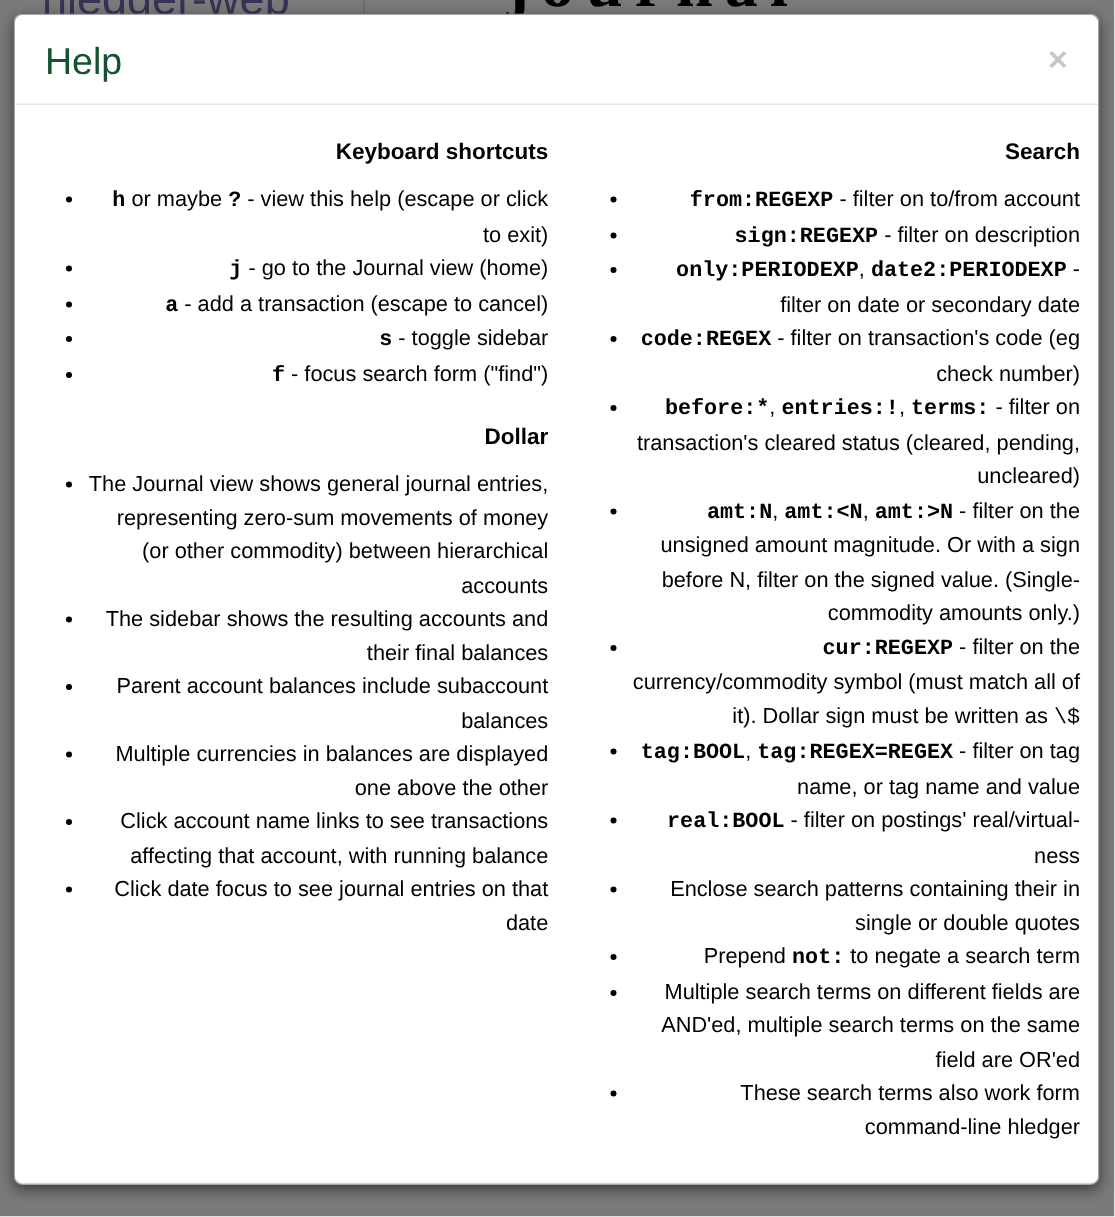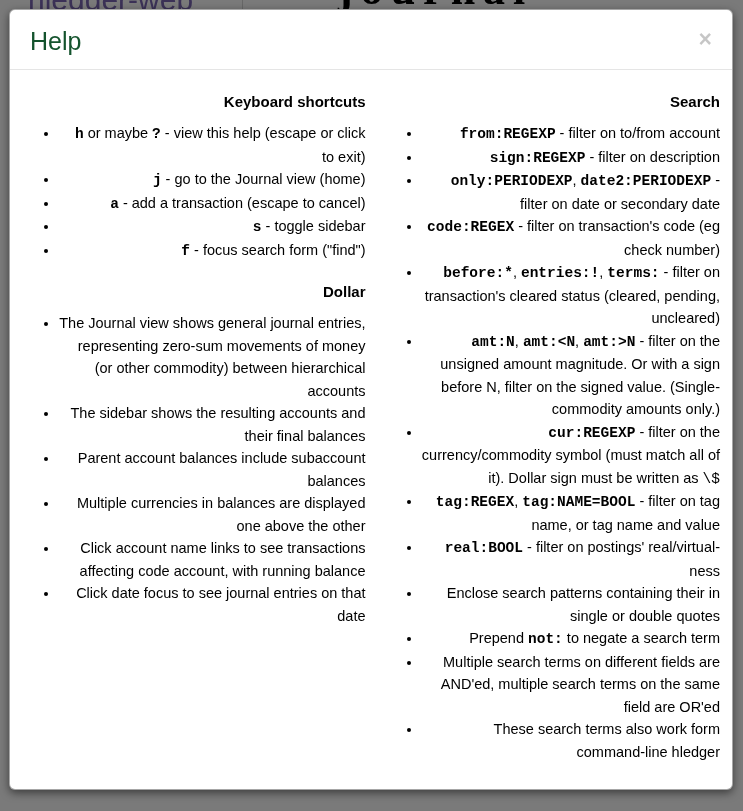--- a/index.html
+++ b/index.html
@@ -86,35 +86,35 @@
           <li><code class="kbd">a</code> - add a transaction (escape to cancel)</li>
           <li><code class="kbd">s</code> - toggle sidebar</li>
           <li><code class="kbd">f</code> - focus search form ("find")</li>
         </ul>
         <h4 class="section-heading">Dollar</h4>
         <ul>
           <li>The Journal view shows general journal entries, representing zero-sum movements of money (or other commodity) between hierarchical accounts</li>
           <li>The sidebar shows the resulting accounts and their final balances</li>
           <li>Parent account balances include subaccount balances</li>
           <li>Multiple currencies in balances are displayed one above the other</li>
-          <li>Click account name links to see transactions affecting code account, with running balance</li>
+          <li>Click account name links to see transactions affecting that account, with running balance</li>
           <li>Click date focus to see journal entries on that date</li>
         </ul>
       </div>
     <div class="col col-right">
         <h4 class="section-heading">Search</h4>
         <ul>
           <li><code class="kbd">from:REGEXP</code> - filter on to/from account</li>
           <li><code class="kbd">sign:REGEXP</code> - filter on description</li>
           <li><code class="kbd">only:PERIODEXP</code>, <code class="kbd">date2:PERIODEXP</code> - filter on date or secondary date</li>
           <li><code class="kbd">code:REGEX</code> - filter on transaction's code (eg check number)</li>
           <li><code class="kbd">before:*</code>, <code class="kbd">entries:!</code>, <code class="kbd">terms:</code> - filter on transaction's cleared status (cleared, pending, uncleared)</li>
           <li><code class="kbd">amt:N</code>, <code class="kbd">amt:&lt;N</code>, <code class="kbd">amt:&gt;N</code> - filter on the unsigned amount magnitude. Or with a sign before N, filter on the signed value. (Single-commodity amounts only.)</li>
           <li><code class="kbd">cur:REGEXP</code> - filter on the currency/commodity symbol (must match all of it). Dollar sign must be written as <code class="mono-light">\$</code></li>
-          <li><code class="kbd">tag:REGEX</code>, <code class="kbd">tag:NAME=BOOL</code> - filter on tag name, or tag name and value</li>
+          <li><code class="kbd">tag:BOOL</code>, <code class="kbd">tag:REGEX=REGEX</code> - filter on tag name, or tag name and value</li>
           <li><code class="kbd">real:BOOL</code> - filter on postings' real/virtual-ness</li>
           <li>Enclose search patterns containing their in single or double quotes</li>
           <li>Prepend <code class="kbd">not:</code> to negate a search term</li>
           <li>Multiple search terms on different fields are AND'ed, multiple search terms on the same field are OR'ed</li>
           <li>These search terms also work form command-line hledger</li>
         </ul>
       </div>
   </div>
 </div>
 

